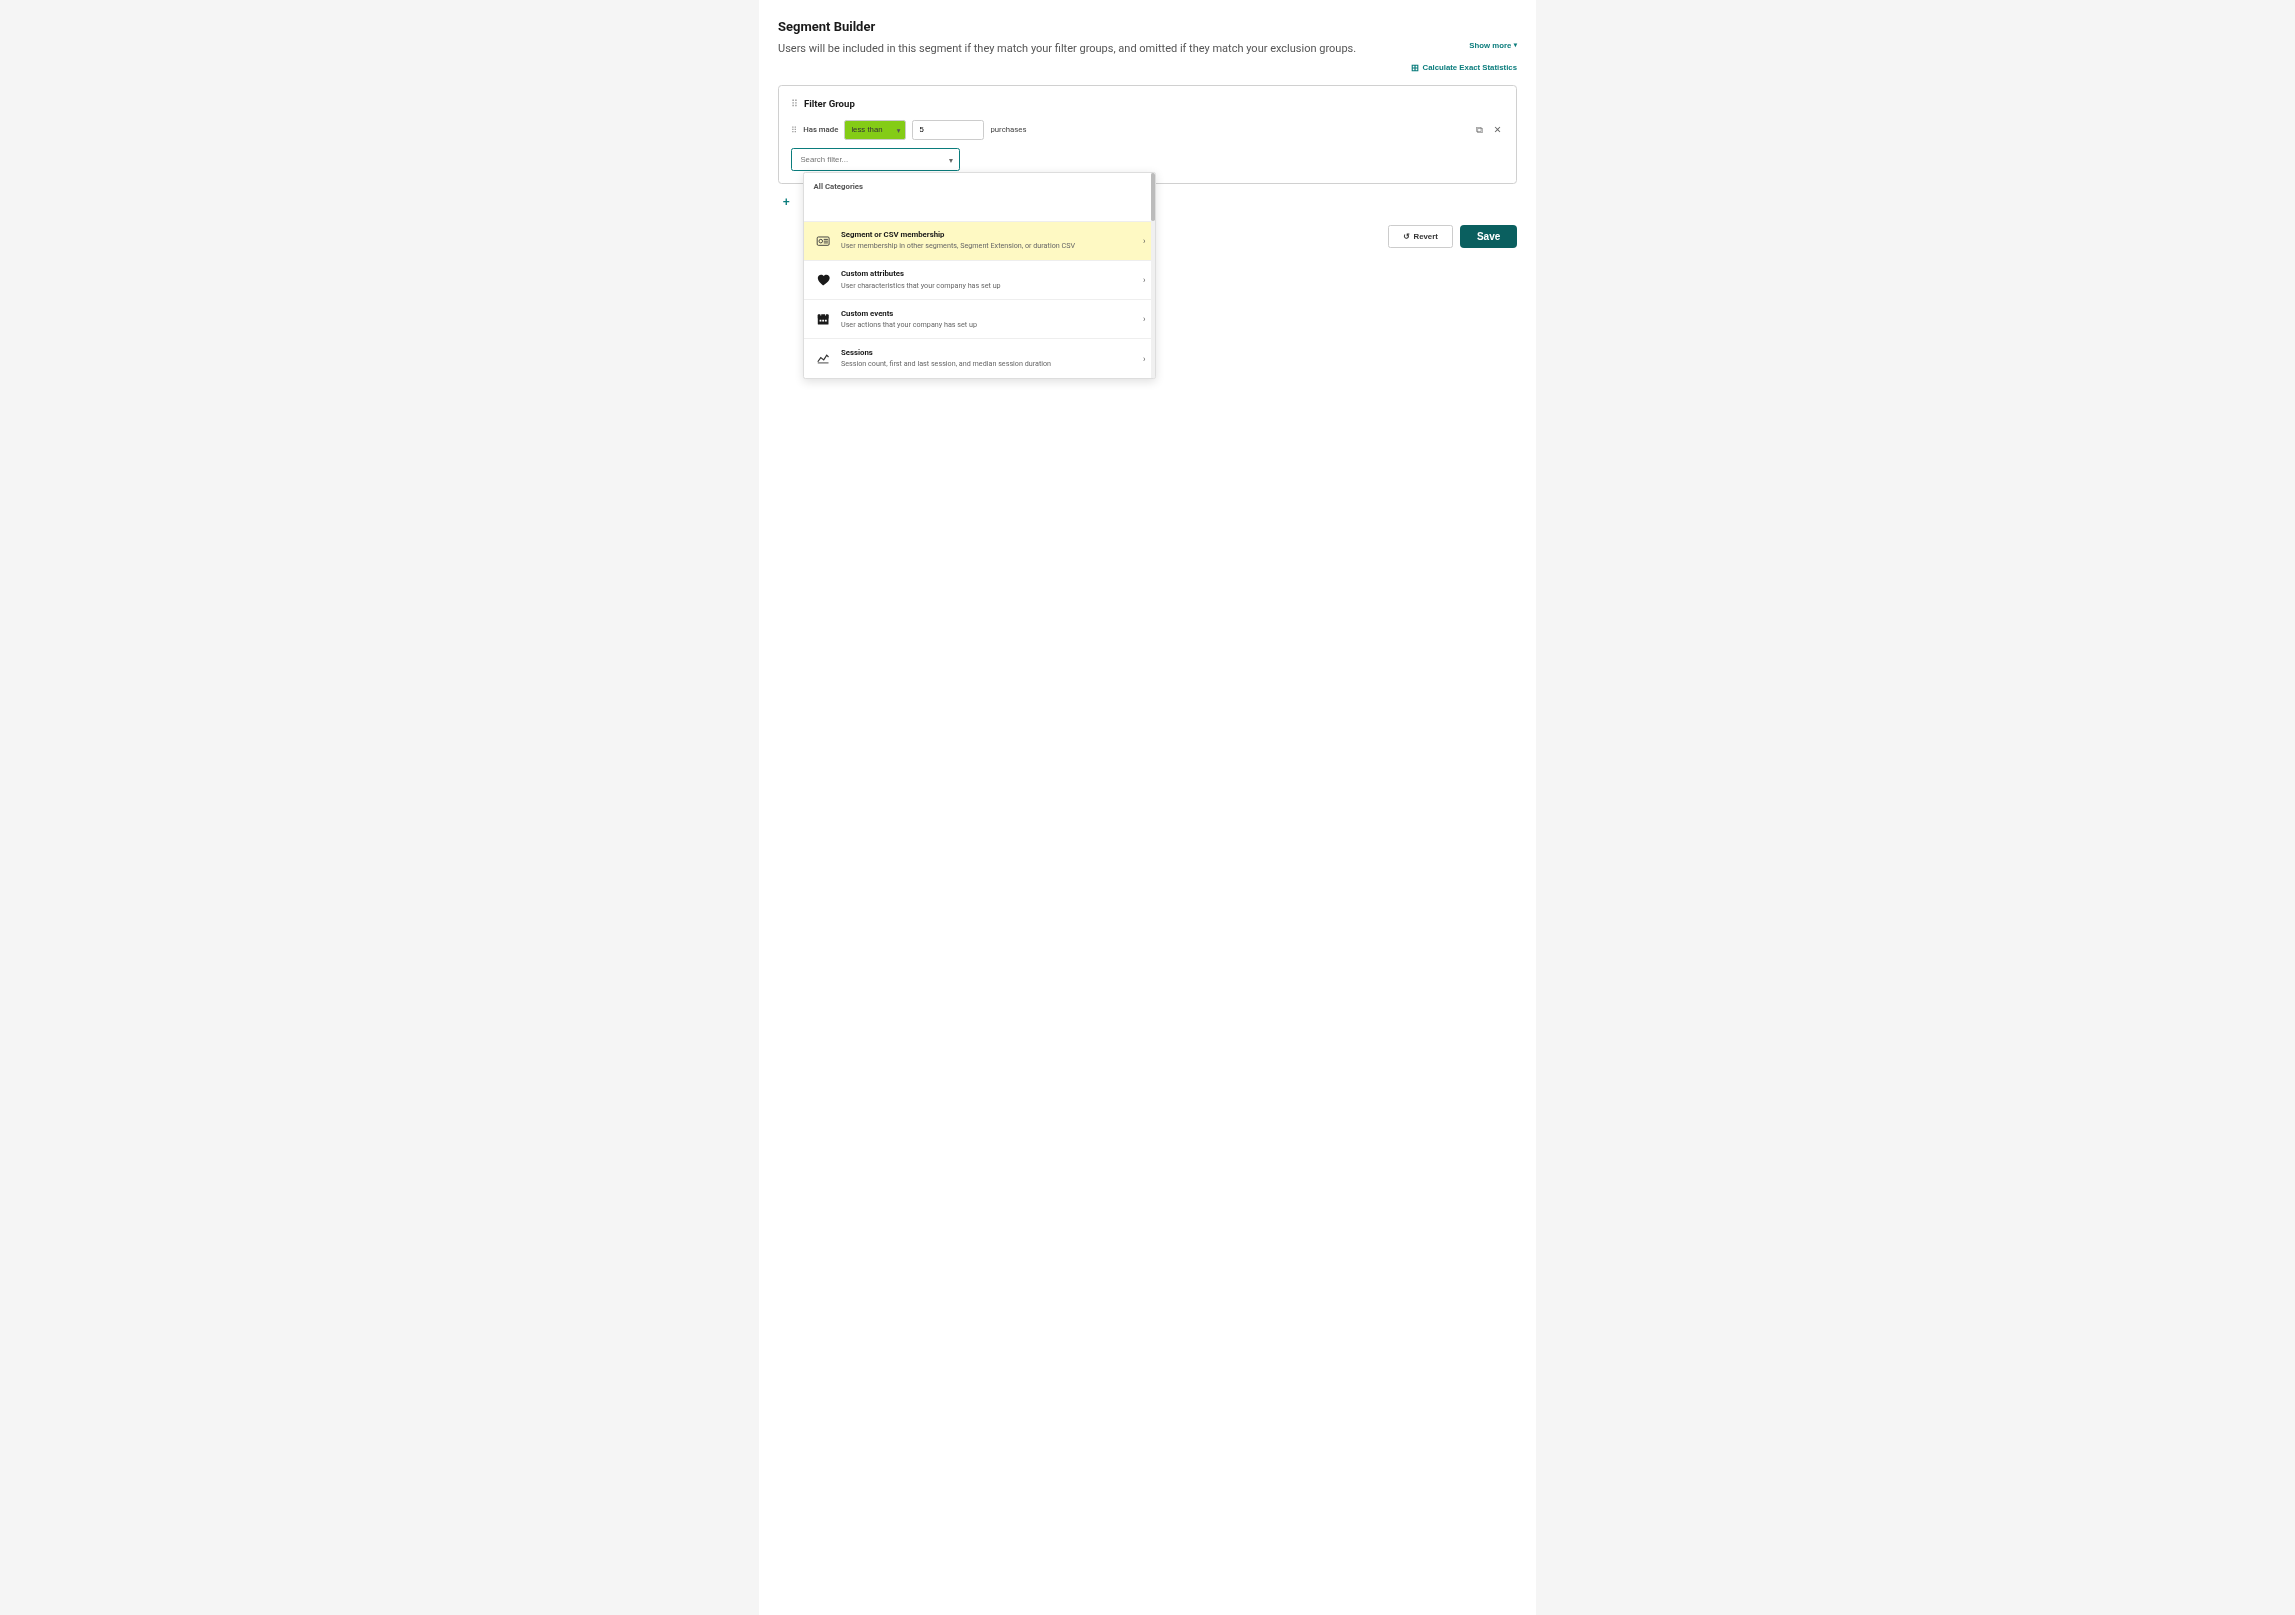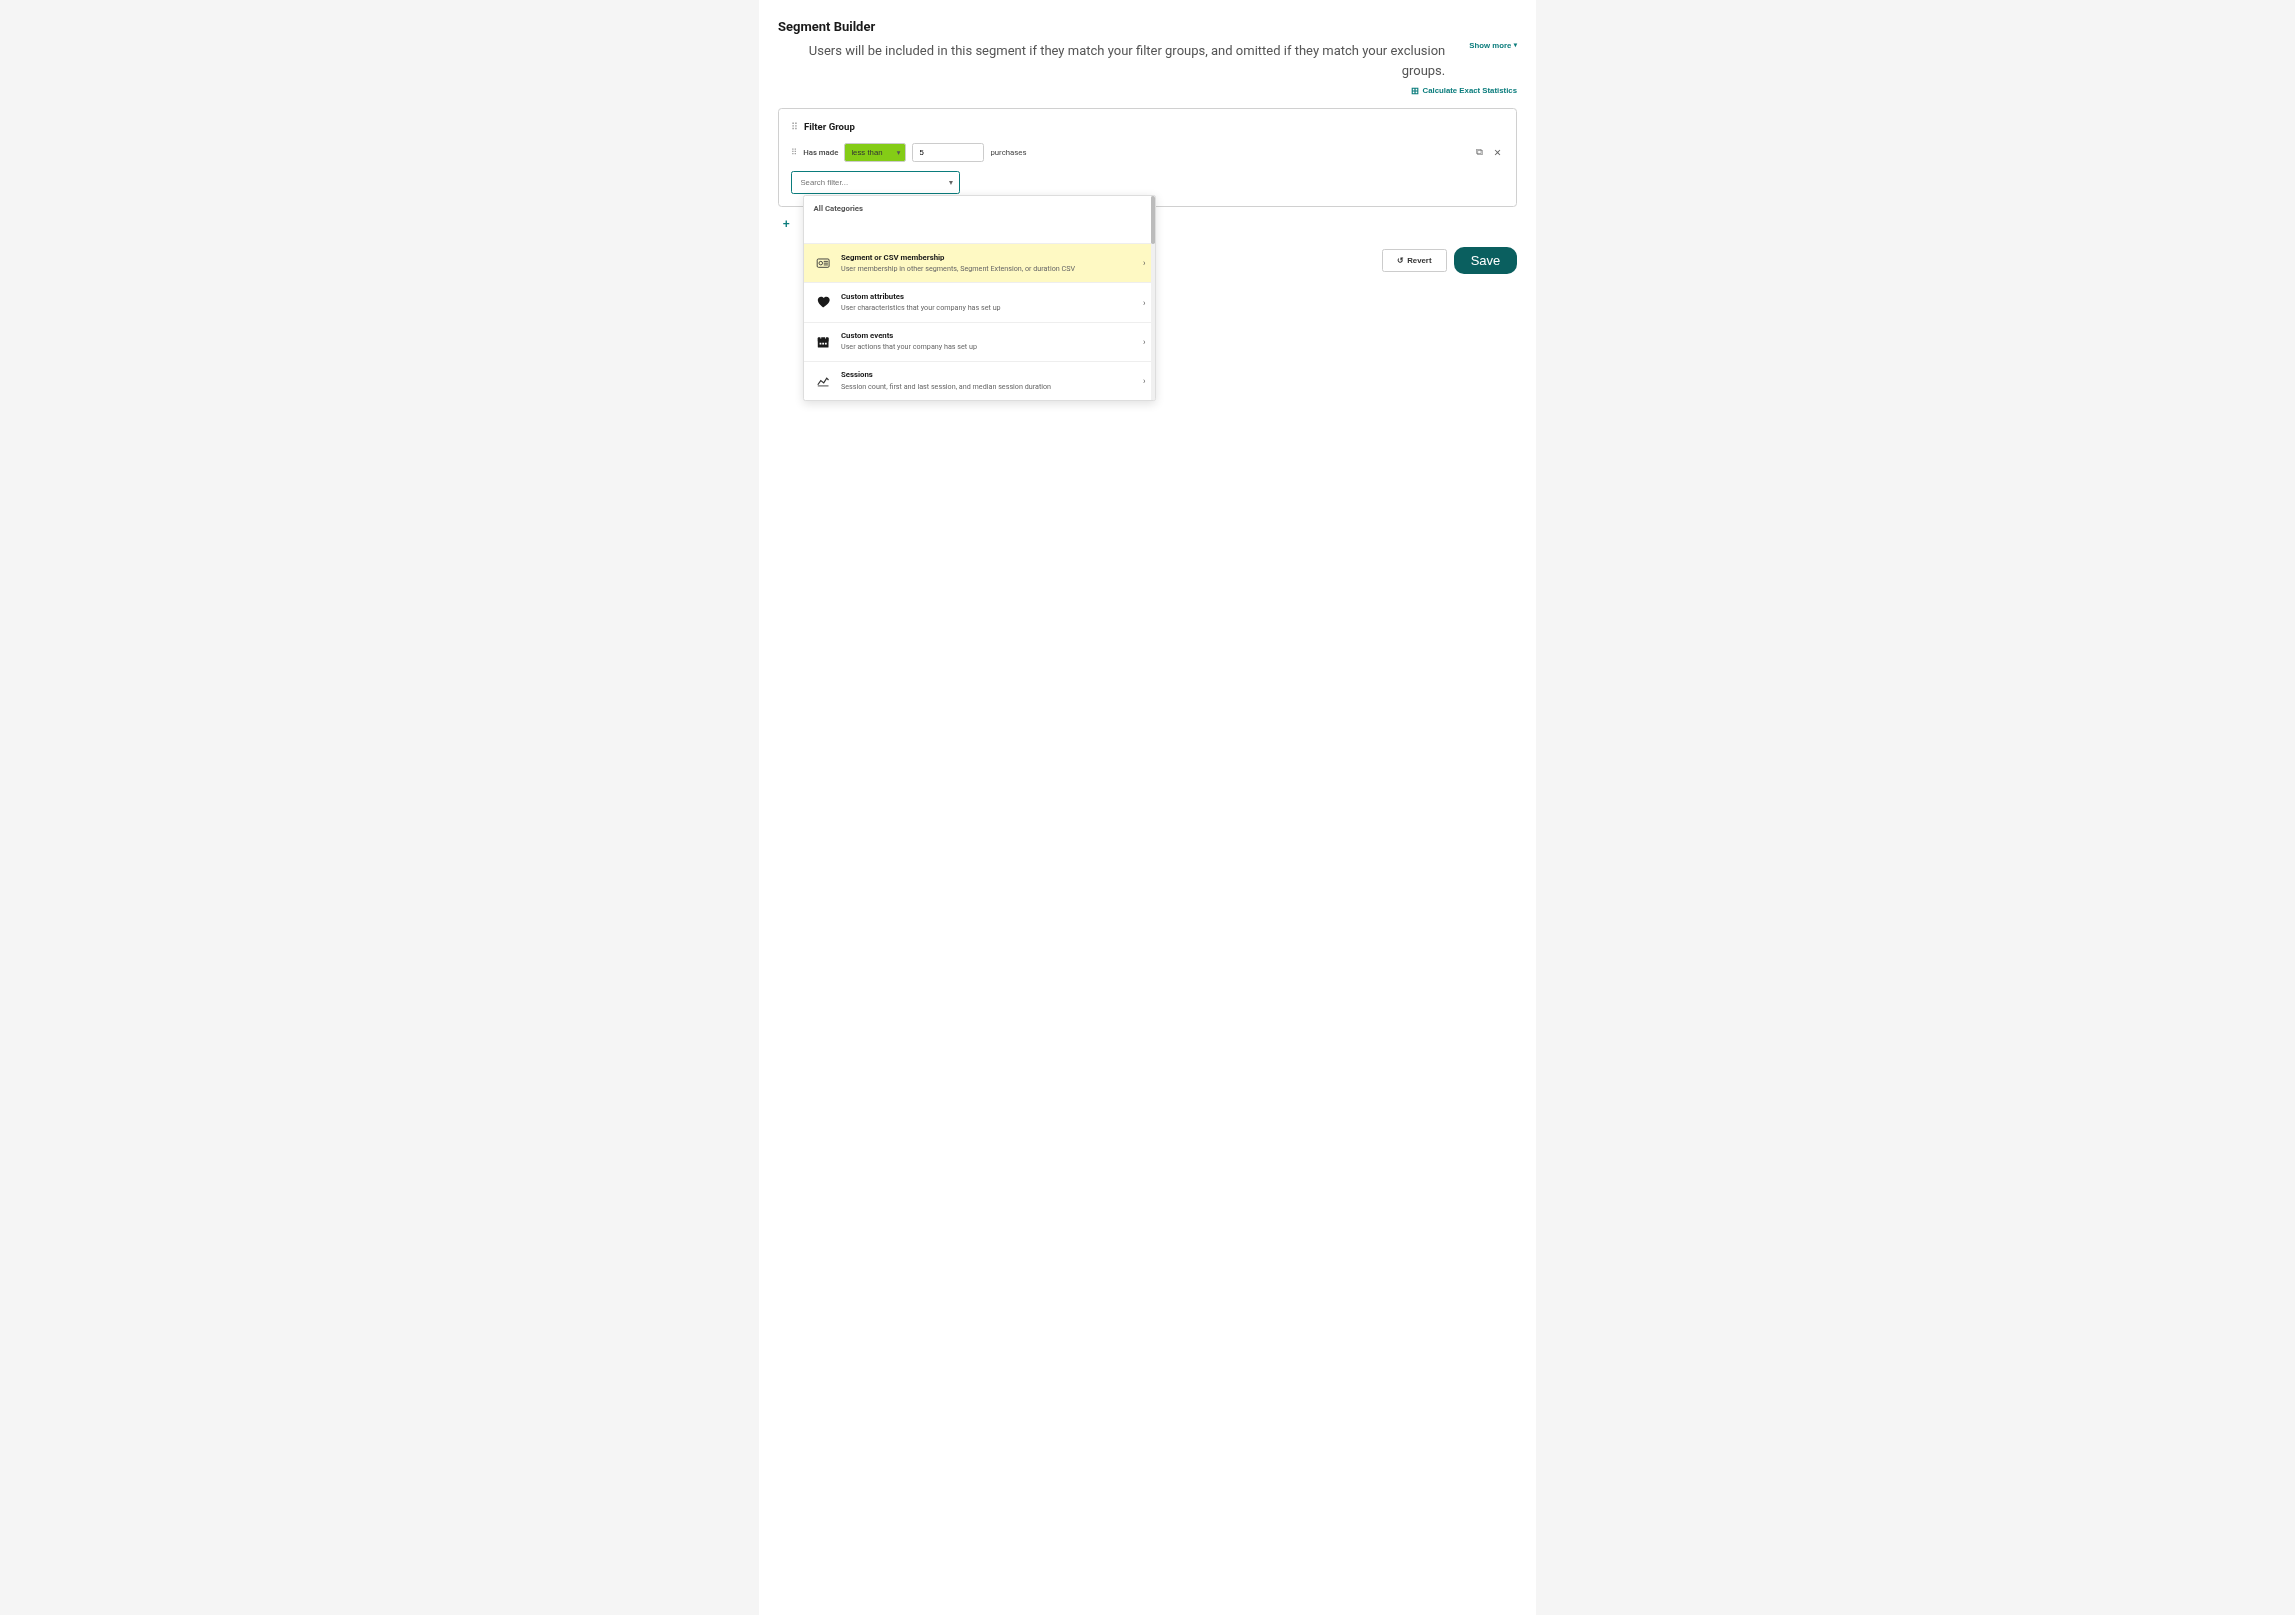--- a/index.html
+++ b/index.html
@@ -23,25 +23,24 @@
       margin-bottom: 7.2px;
     }
     .header-row {
       display: flex;
       justify-content: space-between;
       align-items: flex-start;
       margin-bottom: 4.8px;
     }
     .header-description {
       color: #555;
-      font-size: 13px;
+      font-size: 11px;
       flex: 1;
       padding-right: 24px;
       line-height: 1.5;
-      text-align: right;
     }
     .show-more-btn {
       color: #0a7c7c;
       font-weight: 600;
       font-size: 7.8px;
       cursor: pointer;
       display: flex;
       align-items: flex-start;
       gap: 2.4px;
       white-space: nowrap;
@@ -299,25 +298,25 @@
       font-size: 7.8px;
       font-weight: 600;
       padding: 6px 14.3px;
       cursor: pointer;
       display: flex;
       align-items: center;
       gap: 3.6px;
     }
     .save-btn {
       border: none;
-      border-radius: 10px;
+      border-radius: 4px;
       background: #0a5f5f;
       color: #fff;
-      font-size: 13px;
-      font-weight: 400;
+      font-size: 10px;
+      font-weight: 700;
       padding: 6px 16.7px;
       cursor: pointer;
     }
     .below-section {
       background: #f5f5f5;
       margin: 0 -19px;
       padding: 14.3px 19px;
     }
     .below-title {
       font-size: 9px;

